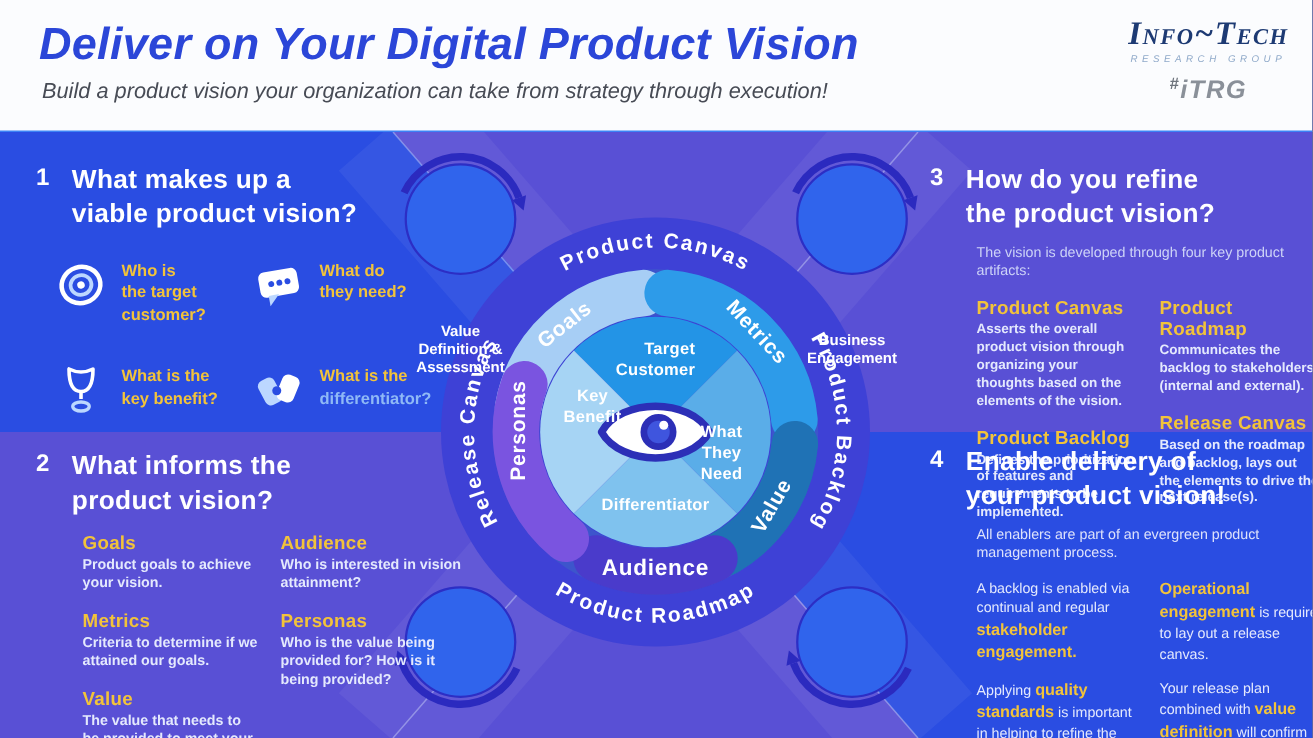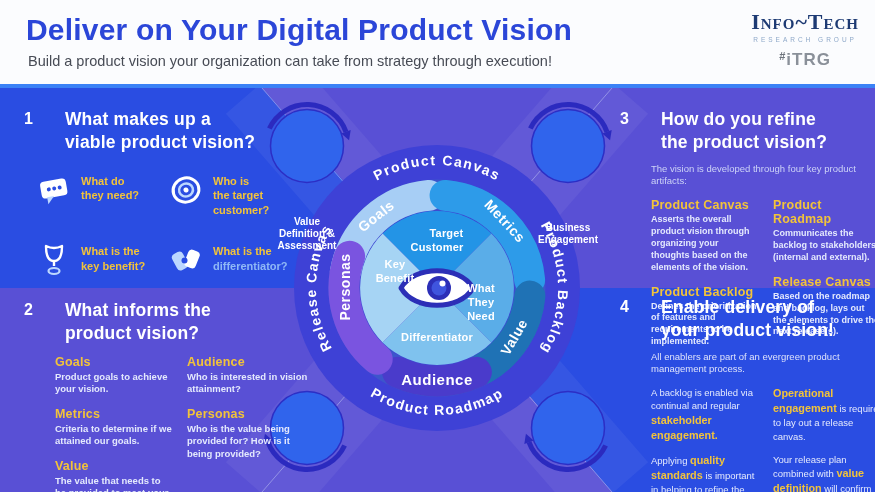--- a/index.html
+++ b/index.html
@@ -9,21 +9,21 @@
     --wheel-base:#3e41d6;
     --node-fill:#3064ec;
     --title-blue:#2b46d8;
   }
   *{margin:0;padding:0;box-sizing:border-box;}
   body{font-family:"Liberation Sans","DejaVu Sans",sans-serif;background:#222;}
   .stage{position:relative;width:875px;height:492px;overflow:hidden;background:#fff;}
 
   
   .header{position:absolute;left:0;top:0;width:875px;height:88px;background:#fbfcfe;
-          border-bottom:4px solid #3b82f6;z-index:5;}
+          border-bottom:1px solid #3b82f6;z-index:5;font-style:italic;}
   .title{position:absolute;left:26px;top:13px;font-size:30px;font-weight:800;
          color:var(--title-blue);letter-spacing:.2px;}
   .subtitle{position:absolute;left:28px;top:53px;font-size:14.5px;color:#474b55;}
   .logo{position:absolute;right:16px;top:11px;text-align:center;}
   .logo-name{font-family:"Liberation Serif","DejaVu Serif",serif;font-variant:small-caps;
              font-size:22px;font-weight:700;color:#1d3a73;letter-spacing:1px;line-height:1;text-align:center;}
   .logo-sub{font-size:6.5px;letter-spacing:3px;color:#8fa9c9;margin-top:3px;}
   .logo-mark{font-size:17px;font-weight:800;color:#8a9099;margin-top:7px;letter-spacing:1px;}
   .logo-mark .hash{font-size:11px;vertical-align:top;color:#6e747d;}
 
@@ -37,21 +37,21 @@
   
   .olabel{position:absolute;color:#fff;font-weight:800;white-space:pre-line;text-align:center;}
   .ring-label{font-size:14px;letter-spacing:.5px;}
   .quad-label{font-size:11px;line-height:1.25;letter-spacing:.2px;}
   .node-label{font-size:10px;line-height:1.2;width:74px;}
 
   
   .section{position:absolute;color:#fff;}
   .sec-head{display:flex;gap:15px;}
   .sec-num{font-size:16px;font-weight:800;padding-top:2px;}
-  .sec-title{font-size:17.5px;font-weight:800;line-height:1.3;white-space:pre-line;letter-spacing:.2px;margin-left:17px;}
+  .sec-title{font-size:17.5px;font-weight:800;line-height:1.3;white-space:pre-line;letter-spacing:.2px;}
   .sec-intro{font-size:9.5px;line-height:1.35;margin:9px 0 0 31px;color:#cdd3f7;}
   .cols{display:grid;margin:10px 0 0 31px;column-gap:14px;}
   .entry{margin-bottom:11px;}
   .entry h4{font-size:12.5px;font-weight:800;color:var(--yellow);margin-bottom:2px;letter-spacing:.2px;}
   .entry p{font-size:9.5px;line-height:1.32;color:#e4e9fd;font-weight:bold;}
   .para{font-size:9.5px;line-height:1.4;color:#e4e9fd;margin-bottom:10px;}
   .seg-em{color:var(--yellow);font-weight:800;font-size:1.14em;}
   .seg-yellow{color:var(--yellow);font-weight:800;}
   .seg-lightblue{color:#8fb9f6;font-weight:800;}
   .items-grid{display:grid;grid-template-columns:132px 140px;row-gap:25px;margin:18px 0 0 12px;}
@@ -171,45 +171,45 @@
 
     <div class="section" style="left:24px;top:20px;width:268px;">
       <div class="sec-head">
         <div class="sec-num">1</div>
         <div class="sec-title">What makes up a
 viable product vision?</div>
       </div>
       <div class="items-grid">
         <div class="item">
           <svg class="item-icon" width="36" height="36" viewBox="0 0 36 36">
+            <g transform="rotate(-18 18 18)">
+              <ellipse cx="18" cy="18" rx="13" ry="12" fill="none" stroke="#ffffff" stroke-width="3"></ellipse>
+              <ellipse cx="18" cy="18" rx="7" ry="6.5" fill="none" stroke="#bcd7ff" stroke-width="2.5"></ellipse>
+              <circle cx="18" cy="18" r="2.5" fill="#ffffff"></circle>
+            </g>
+          </svg>
+          <div class="item-label"><span class="seg-yellow">Who is
+the target
+customer?</span></div>
+        </div>
+        <div class="item">
+          <svg class="item-icon" width="36" height="36" viewBox="0 0 36 36">
             <g transform="rotate(-10 18 18)">
               <rect x="5" y="8" width="26" height="17" rx="4" fill="#ffffff"></rect>
               <polygon points="10,24 10,31 17,24" fill="#bcd7ff"></polygon>
               <circle cx="13" cy="16.5" r="2" fill="#2a4de2"></circle>
               <circle cx="18.5" cy="16.5" r="2" fill="#2a4de2"></circle>
               <circle cx="24" cy="16.5" r="2" fill="#2a4de2"></circle>
             </g>
           </svg>
           <div class="item-label"><span class="seg-yellow">What do
 they need?</span></div>
         </div>
         <div class="item">
           <svg class="item-icon" width="36" height="36" viewBox="0 0 36 36">
-            <g transform="rotate(-18 18 18)">
-              <ellipse cx="18" cy="18" rx="13" ry="12" fill="none" stroke="#ffffff" stroke-width="3"></ellipse>
-              <ellipse cx="18" cy="18" rx="7" ry="6.5" fill="none" stroke="#bcd7ff" stroke-width="2.5"></ellipse>
-              <circle cx="18" cy="18" r="2.5" fill="#ffffff"></circle>
-            </g>
-          </svg>
-          <div class="item-label"><span class="seg-yellow">Who is
-the target
-customer?</span></div>
-        </div>
-        <div class="item">
-          <svg class="item-icon" width="36" height="36" viewBox="0 0 36 36">
             <path d="M 10,4 C 10,15 13,19 18,19 C 23,19 26,15 26,4 C 21,6.5 15,6.5 10,4 Z" fill="none" stroke="#ffffff" stroke-width="2.4" stroke-linejoin="round"></path>
             <line x1="18" y1="19" x2="18" y2="24" stroke="#ffffff" stroke-width="2.4"></line>
             <ellipse cx="18" cy="29" rx="5.5" ry="3" fill="none" stroke="#bcd7ff" stroke-width="2.2"></ellipse>
           </svg>
           <div class="item-label"><span class="seg-yellow">What is the
 key benefit?</span></div>
         </div>
         <div class="item">
           <svg class="item-icon" width="36" height="36" viewBox="0 0 36 36">
             <rect x="6" y="10" width="12" height="18" rx="4" fill="#bcd7ff" transform="rotate(-28 12 19)"></rect>

